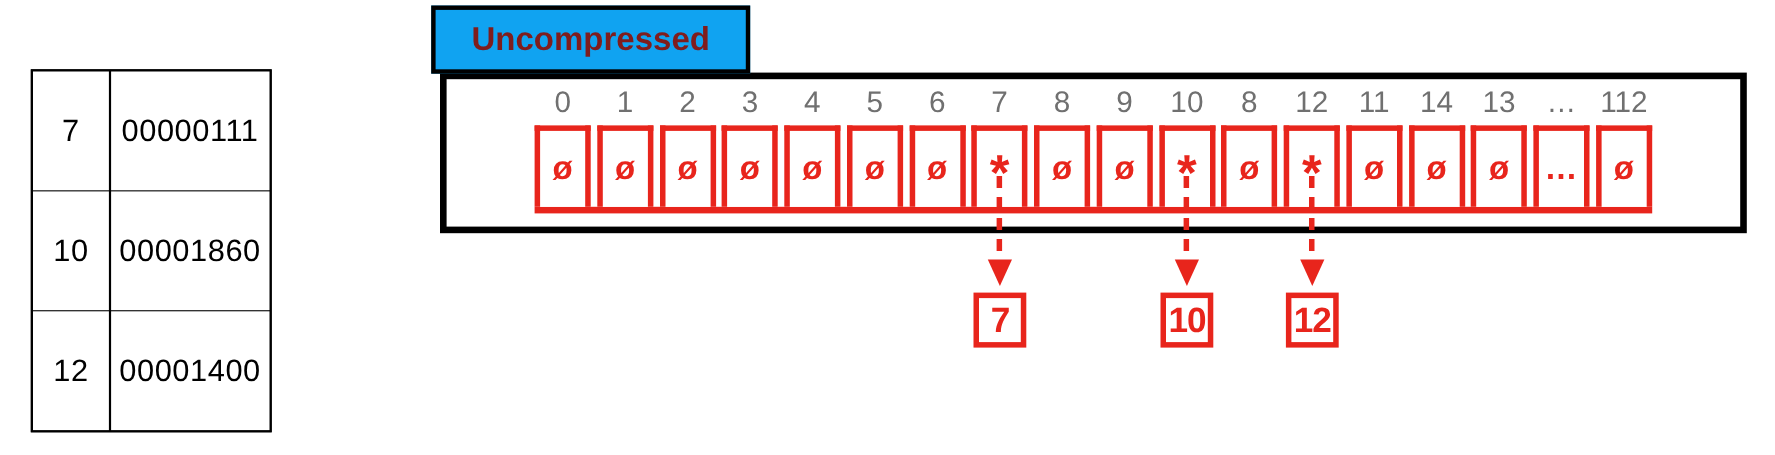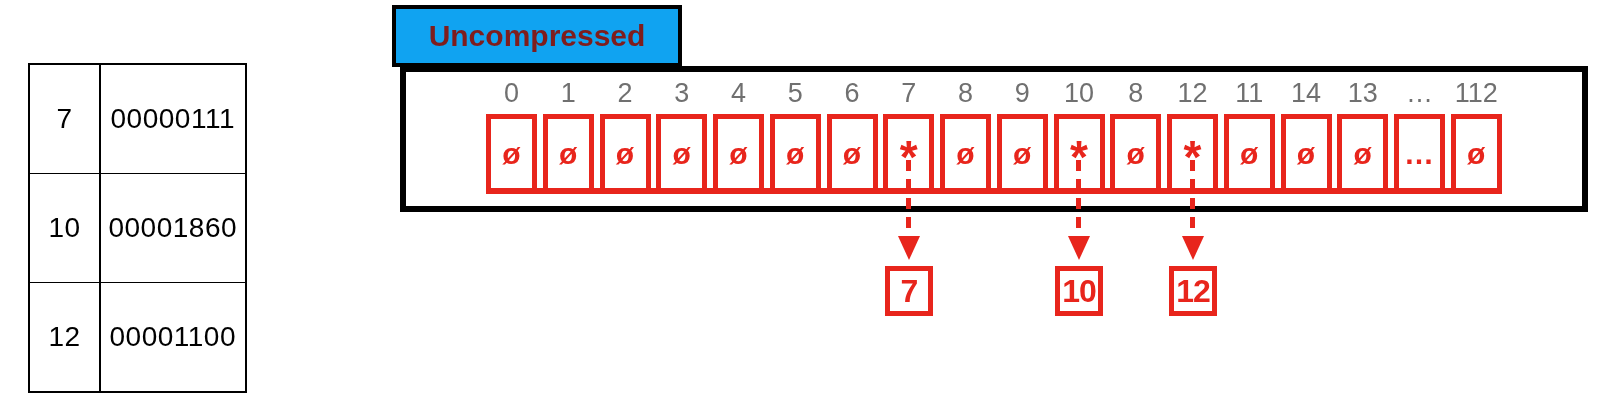--- a/index.html
+++ b/index.html
@@ -90,21 +90,21 @@
         <b>0111</b>
     </div>
     <div class="lt-cell">10</div>
     <div class="lt-cell">
       <span>0000</span>
         <b>1860</b>
     </div>
     <div class="lt-cell">12</div>
     <div class="lt-cell">
       <span>0000</span>
-        <b>1100</b>
+        <b>1400</b>
     </div>
   </div>
 
   <div class="unc-label">Uncompressed</div>
 
   <div class="array-box"></div>
 
   <div class="idx-row">
     <span class="idx">0</span>
     <span class="idx">1</span>

